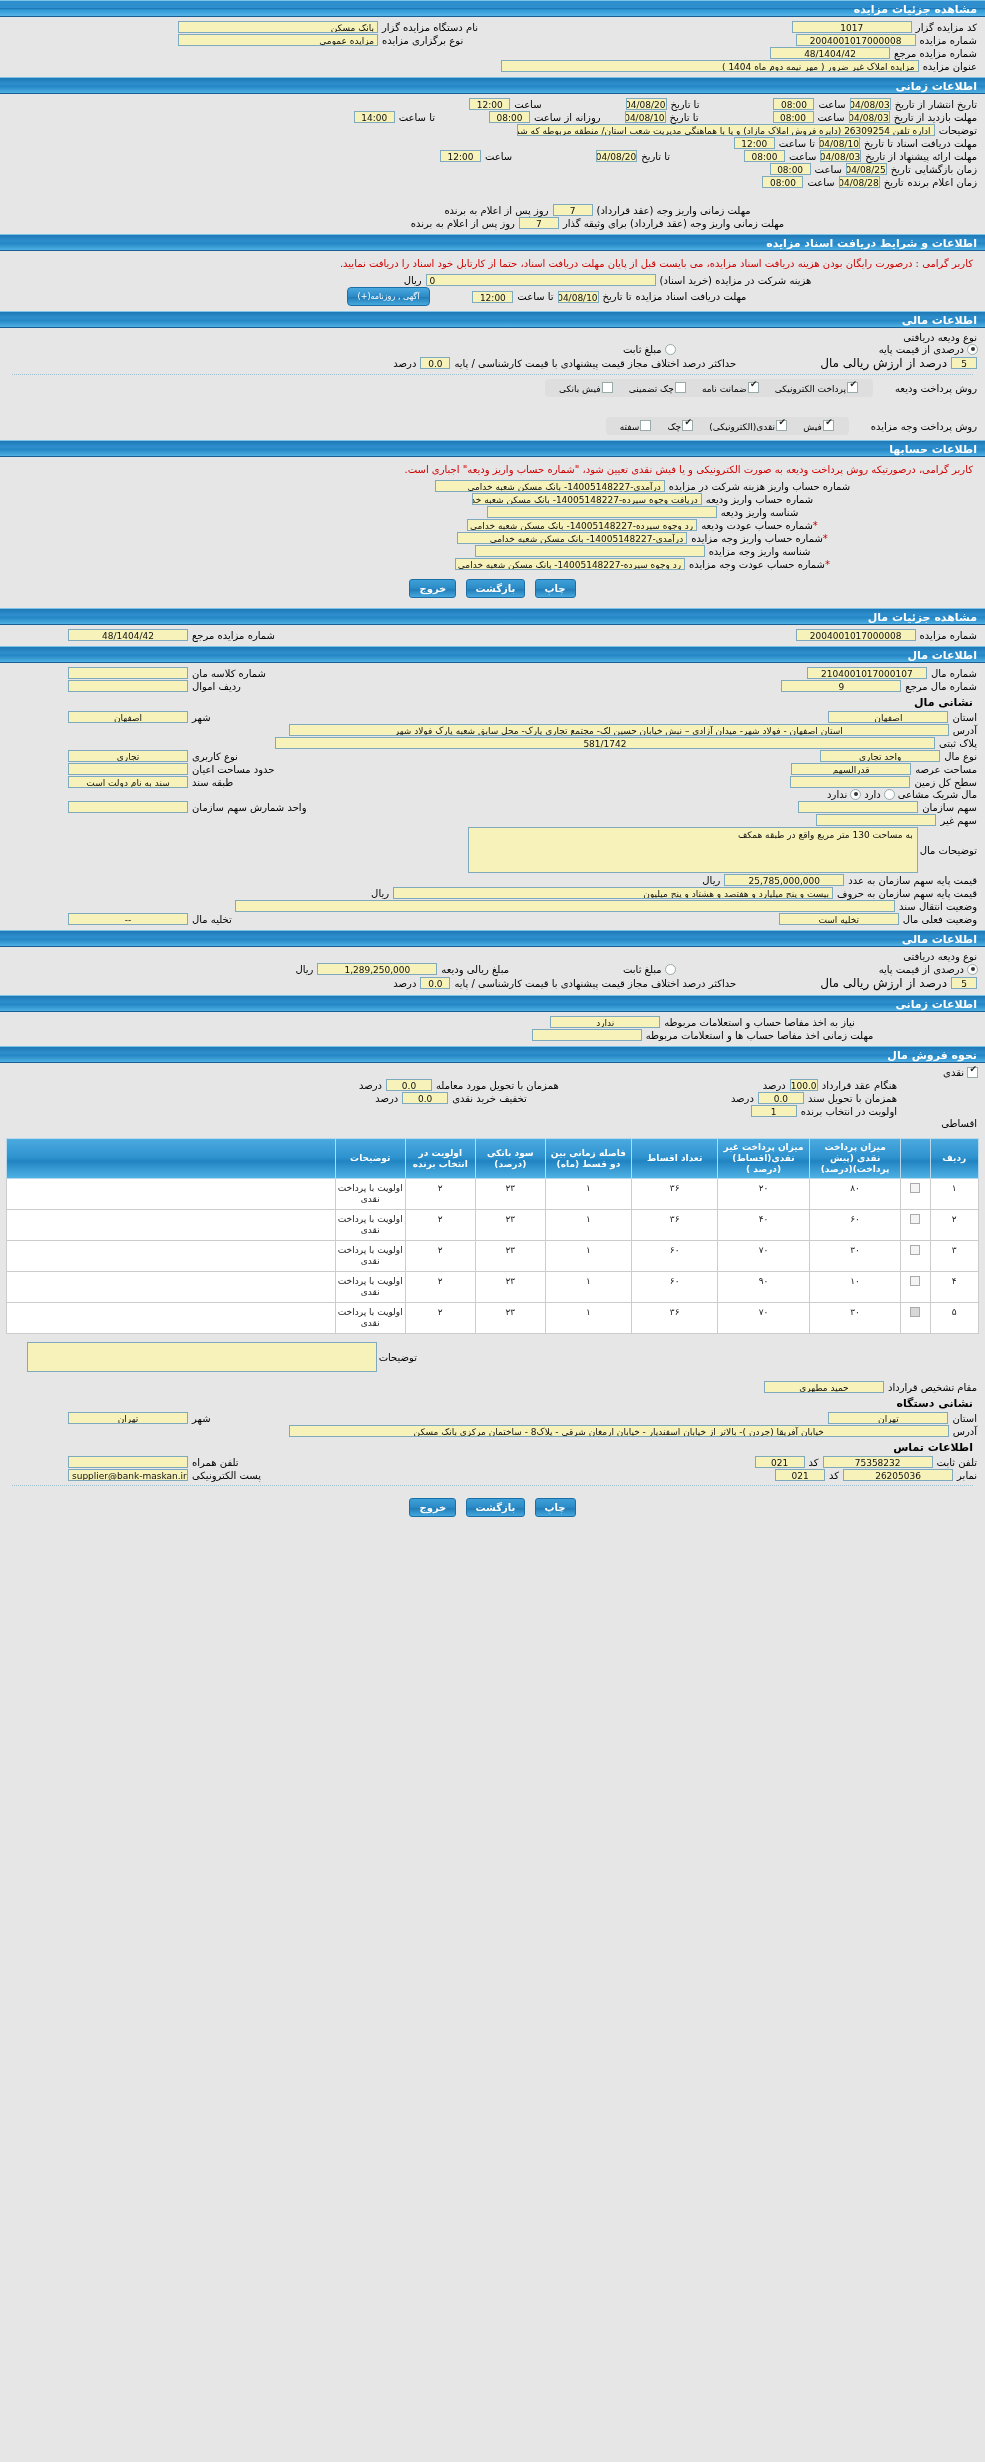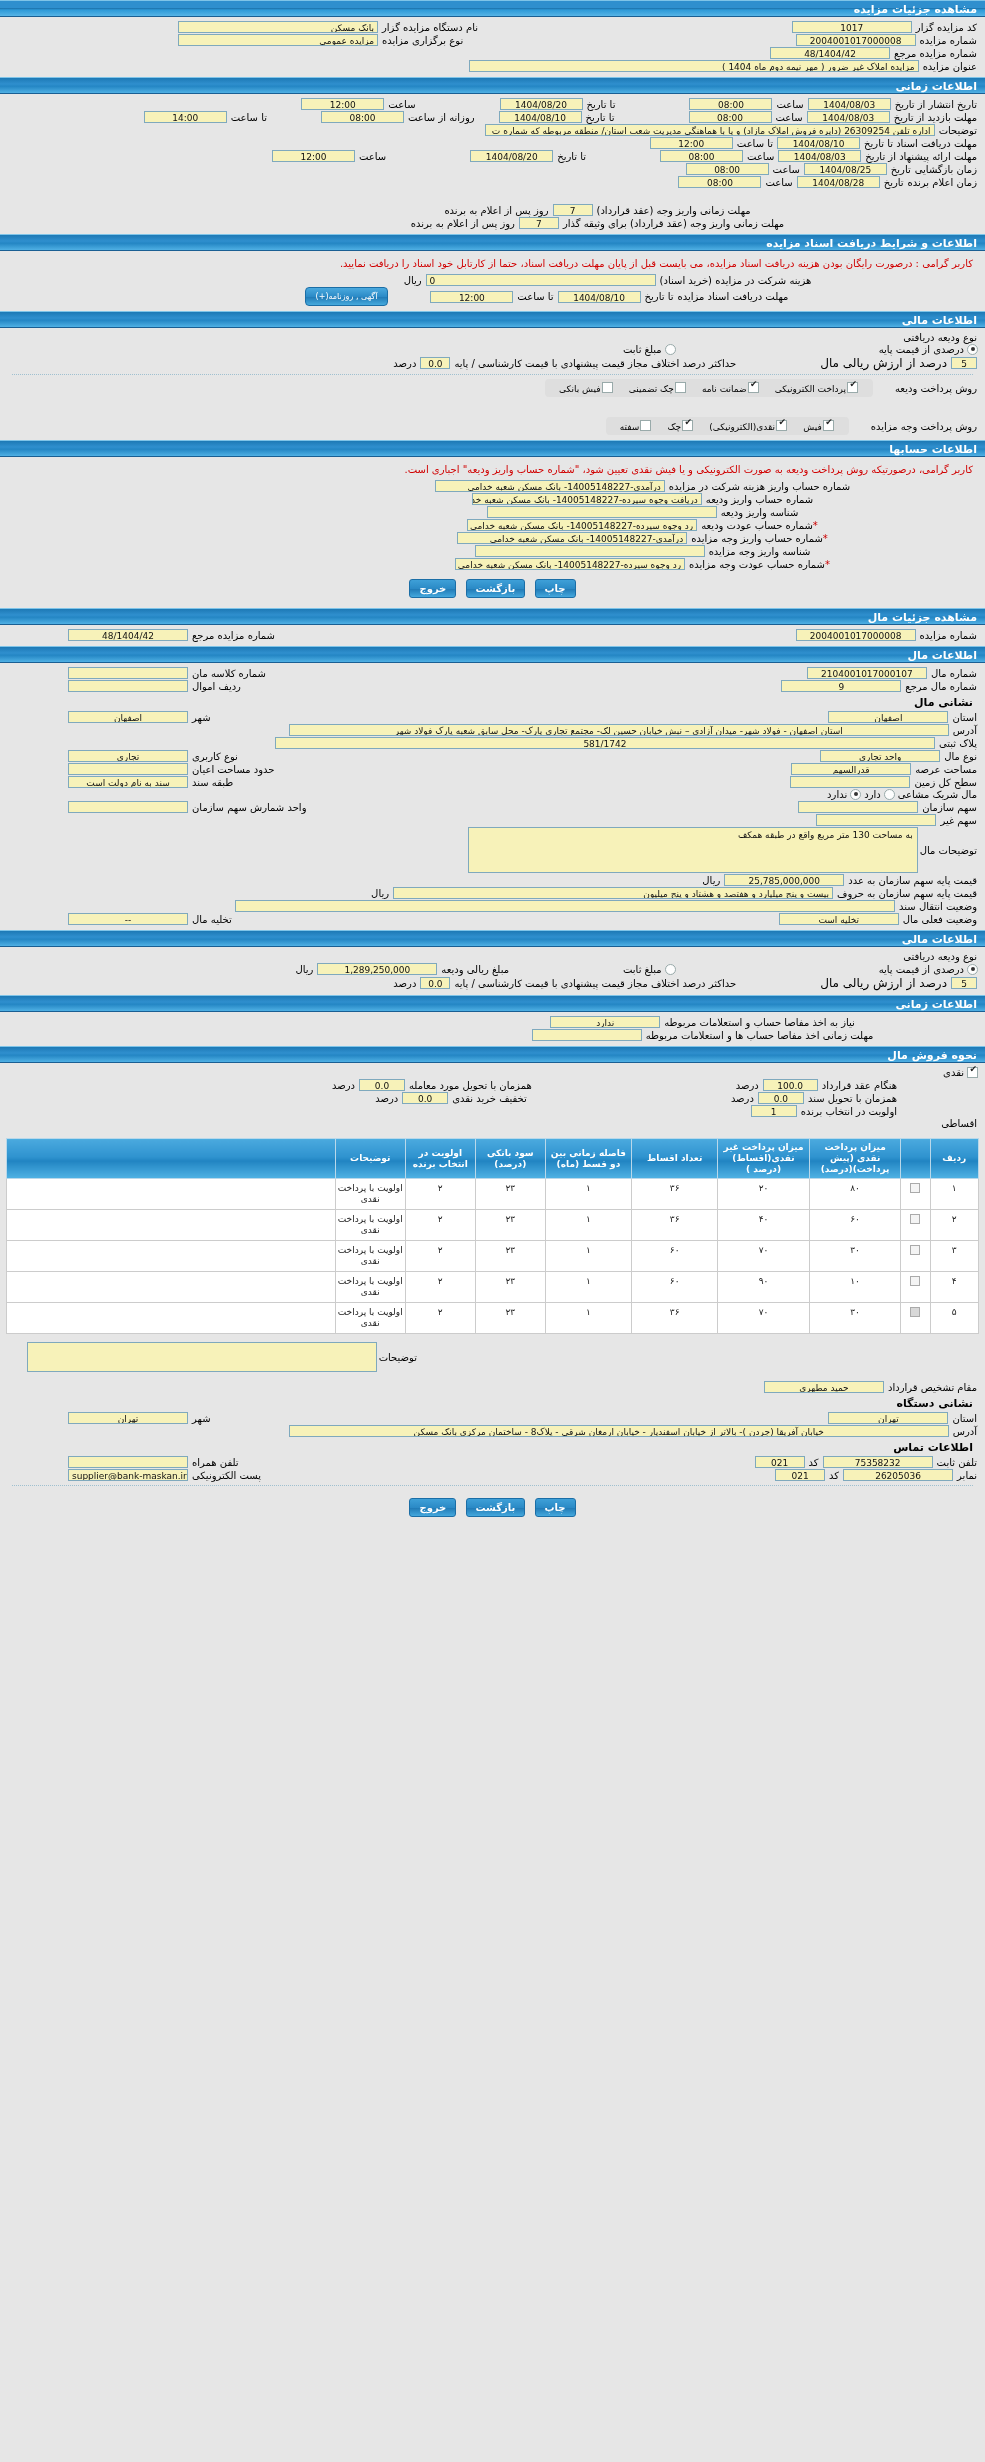--- a/index.html
+++ b/index.html
@@ -47,26 +47,26 @@
     font-size:9px;
     text-align:center;
     box-sizing:border-box;
     margin:0 2px;
     overflow:hidden;
     white-space:nowrap;
     color:#111;
   }
   .fld.left{text-align:left;padding-left:3px;}
   .fld.right{text-align:right;padding-right:3px;}
-  .w60{width:83px;text-align:center;}
+  .w60{width:41px;text-align:center;}
   .w110{width:110px;}
   .w120{width:120px;}
   .w200{width:200px;}
   .w230{width:230px;}
-  .w450{width:450px;}
+  .w450{width:418px;}
   .w680{width:680px;}
 
   .spacer{flex:1 1 auto;}
   .note-red{color:#d00000;font-size:10px;line-height:13px;text-align:justify;padding:3px 6px;}
   .sub-title{font-size:11px;font-weight:bold;padding:3px 6px 1px 0;}
   .sub-link{font-size:10px;color:#2a3f9d;padding:3px 6px 1px 0;}
 
   .btn{
     display:inline-block;
     background:linear-gradient(to bottom,#3ea0d8 0%,#2b8ac6 50%,#1f78b4 51%,#44a8dd 100%);
@@ -537,21 +537,21 @@
 
   <div class="bar bar2">نحوه فروش مال</div>
   <div class="sec">
     <div class="row">
       <span class="cbx on"></span>
       <span class="lbl">نقدی</span>
     </div>
     <div class="row">
       <span style="width:80px"></span>
       <span class="lbl">هنگام عقد قرارداد</span>
-      <span class="fld" style="width:55px">100.0</span>
+      <span class="fld" style="width:28px">100.0</span>
       <span class="lbl">درصد</span>
       <span style="width:200px"></span>
       <span class="lbl">همزمان با تحویل مورد معامله</span>
       <span class="fld" style="width:46px">0.0</span>
       <span class="lbl">درصد</span>
       <span style="width:60px"></span>
     </div>
     <div class="row">
       <span style="width:80px"></span>
       <span class="lbl">همزمان با تحویل سند</span>

